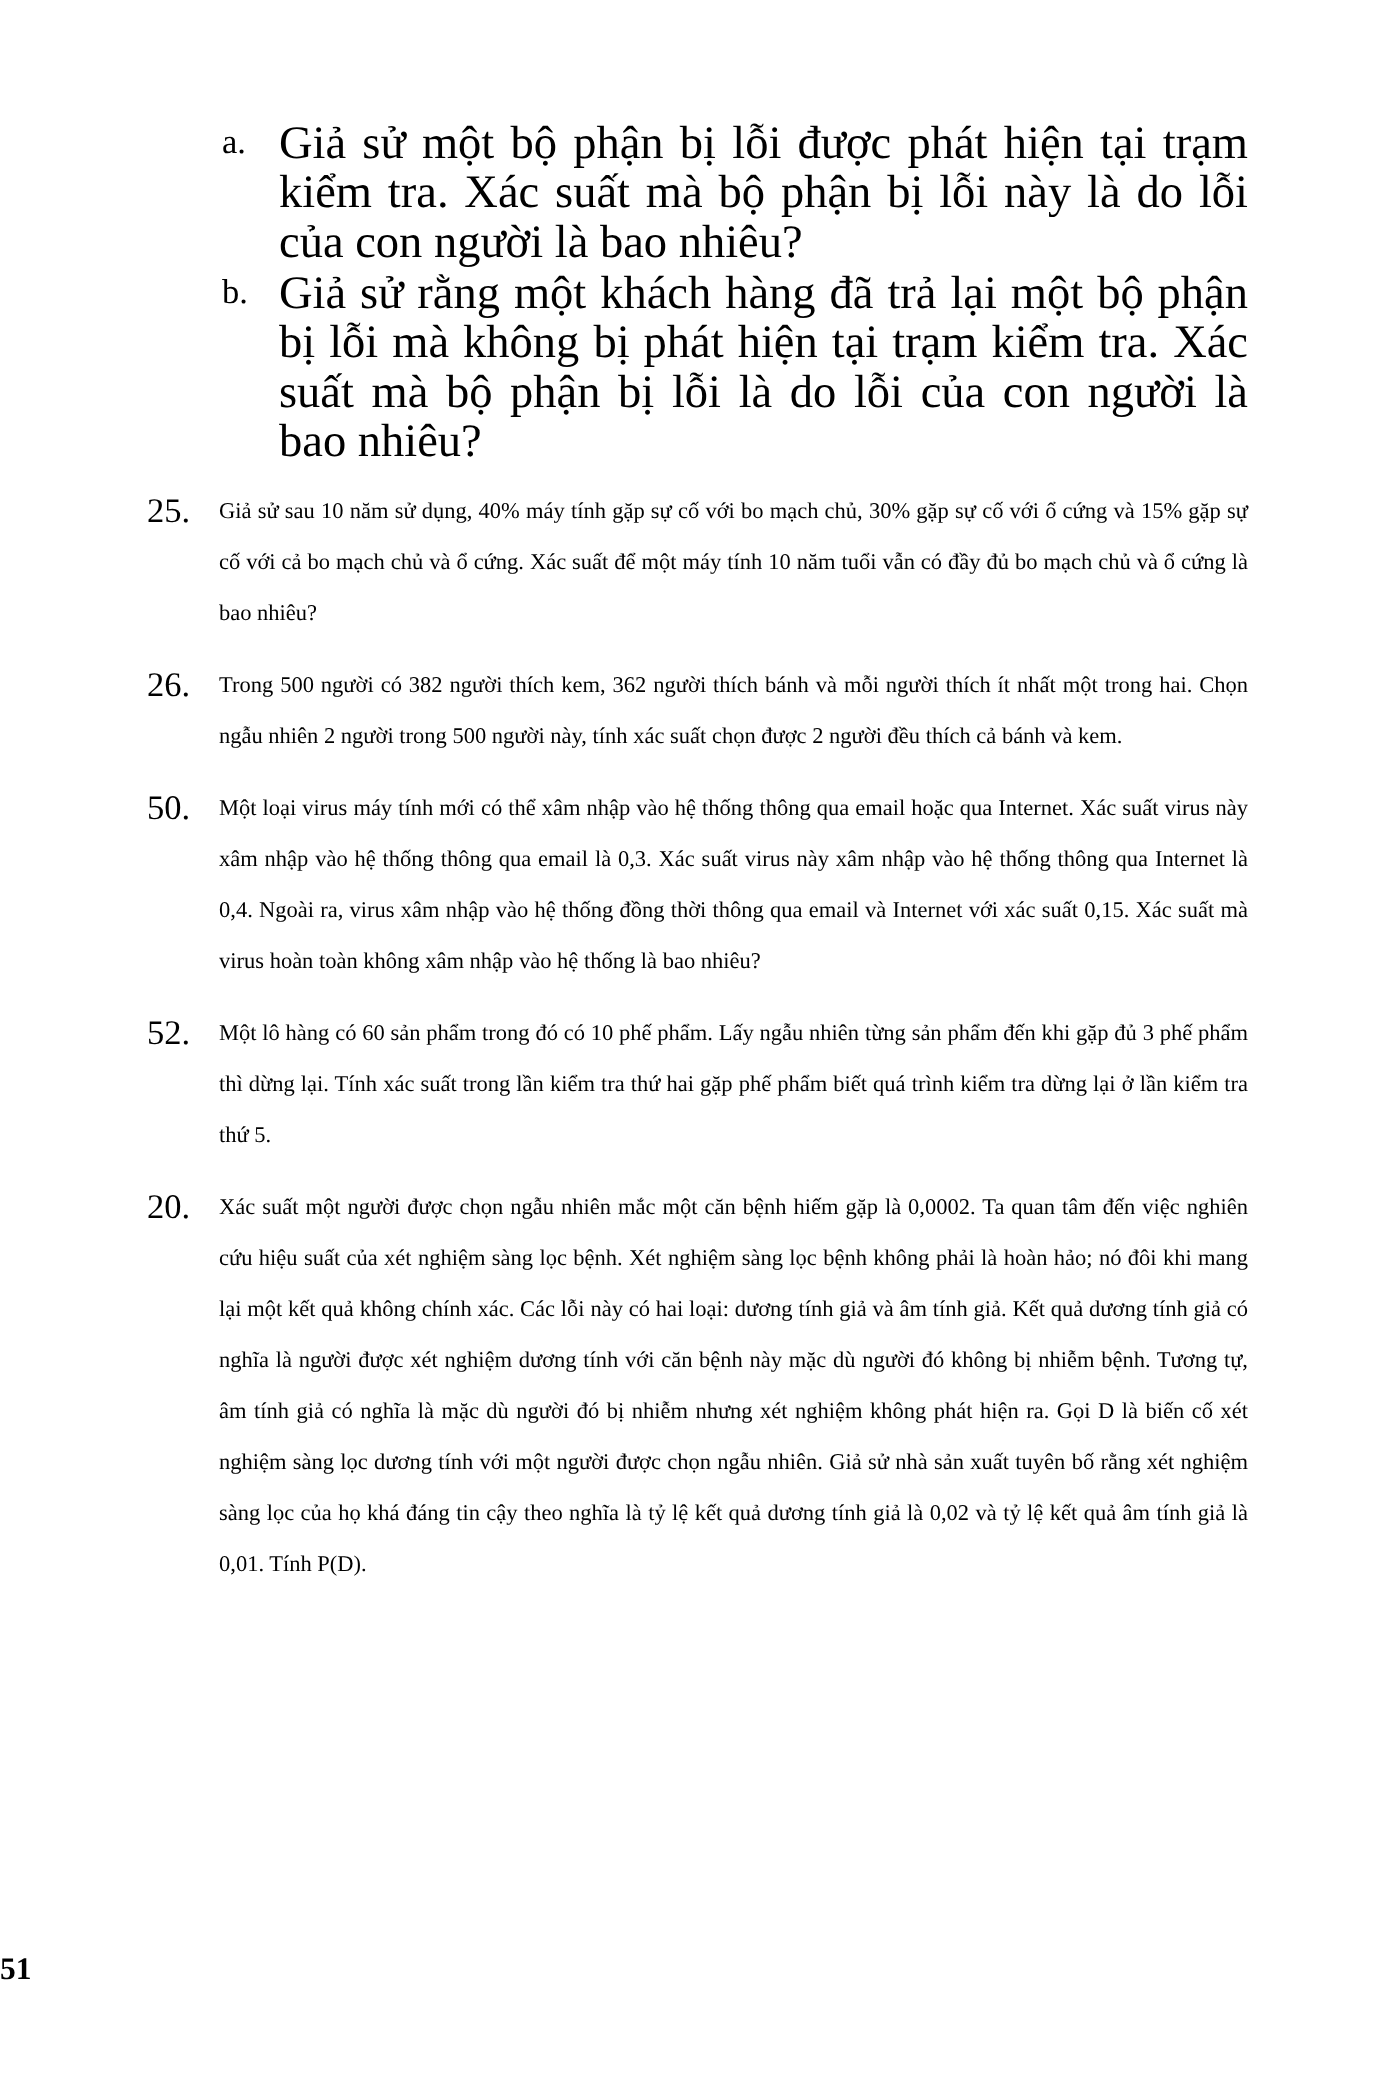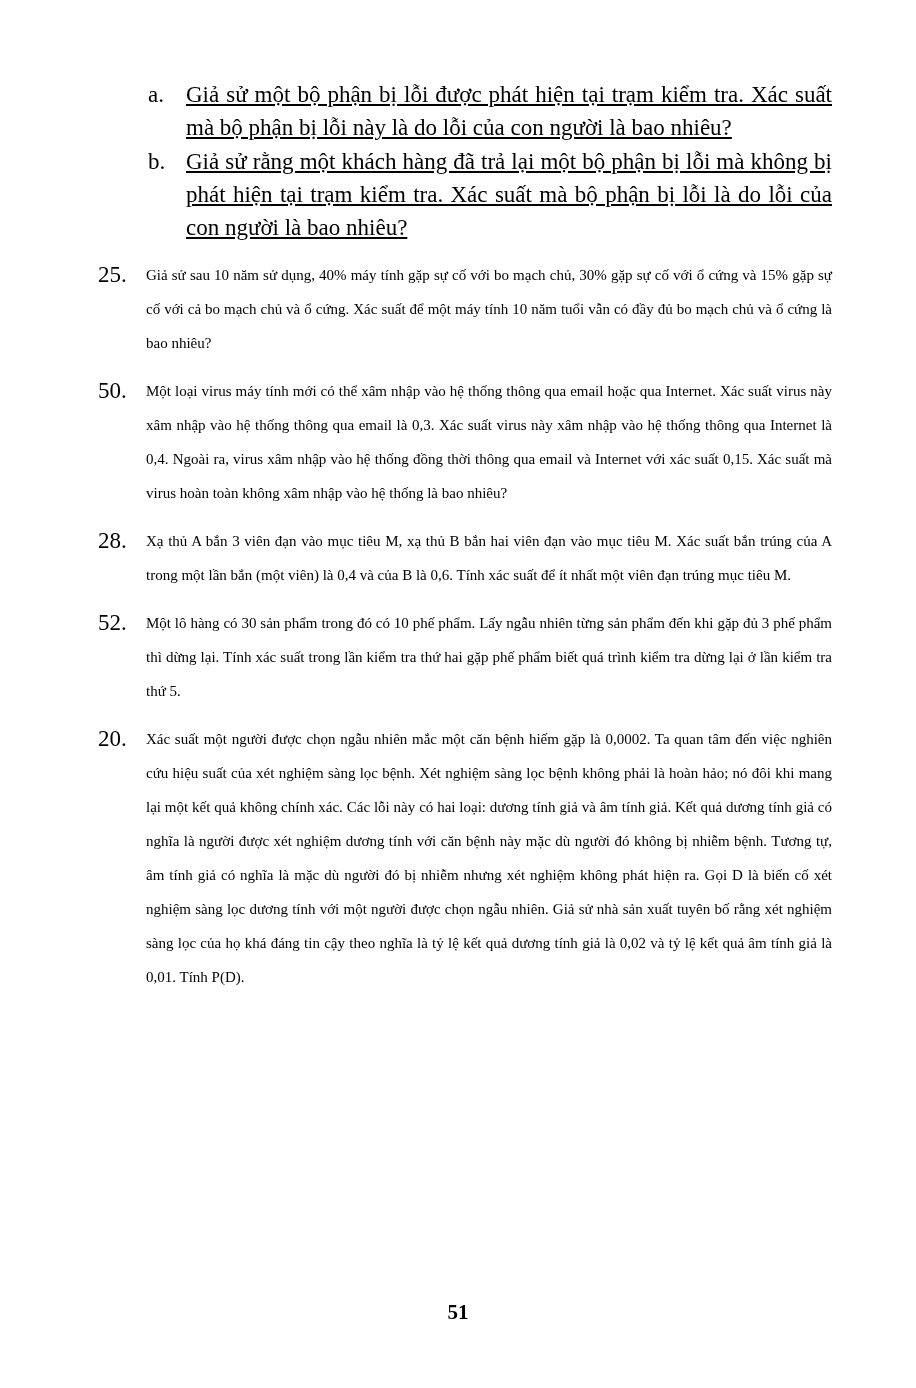--- a/index.html
+++ b/index.html
@@ -43,26 +43,25 @@
   .sub-marker {
     width: 38px;
     flex: 0 0 38px;
     margin-left: 50px;
     font-size: 23px;
     line-height: 33px;
     text-align: left;
   }
   .sub-body {
     flex: 1 1 auto;
-    font-size: 23px;
+    font-size: 31px;
     line-height: 33px;
     text-align: justify;
     text-justify: inter-word;
     hyphens: none;
-    text-decoration: underline;
   }
 
   
   .q-item {
     display: flex;
     align-items: flex-start;
     margin-bottom: 14px;
   }
   .q-number {
     width: 48px;
@@ -80,21 +79,21 @@
     text-justify: inter-word;
     hyphens: none;
   }
 
   
   .page-number {
     position: absolute;
     left: 0;
     top: 1300px;
     width: 916px;
-    text-align: center;
+    text-align: left;
     font-size: 21px;
     font-weight: bold;
     font-family: "Liberation Serif", "DejaVu Serif", serif;
   }
 </style>
 </head>
 <body>
 
 <div class="page">
   <div class="content">
@@ -108,34 +107,34 @@
         <div class="sub-marker">b.</div>
         <div class="sub-body">Giả sử rằng một khách hàng đã trả lại một bộ phận bị lỗi mà không bị phát hiện tại trạm kiểm tra. Xác suất mà bộ phận bị lỗi là do lỗi của con người là bao nhiêu?</div>
       </div>
     </div>
 
     <div class="q-item">
       <div class="q-number">25.</div>
       <div class="q-body">Giả sử sau 10 năm sử dụng, 40% máy tính gặp sự cố với bo mạch chủ, 30% gặp sự cố với ổ cứng và 15% gặp sự cố với cả bo mạch chủ và ổ cứng. Xác suất để một máy tính 10 năm tuổi vẫn có đầy đủ bo mạch chủ và ổ cứng là bao nhiêu?</div>
     </div>
 
+    <div class="q-item">
+      <div class="q-number">26.</div>
+      <div class="q-body">Trong 500 người có 382 người thích kem, 362 người thích bánh và mỗi người thích ít nhất một trong hai. Chọn ngẫu nhiên 2 người trong 500 người này, tính xác suất chọn được 2 người đều thích cả bánh và kem.</div>
+    </div>
 
     <div class="q-item">
       <div class="q-number">50.</div>
       <div class="q-body">Một loại virus máy tính mới có thể xâm nhập vào hệ thống thông qua email hoặc qua Internet. Xác suất virus này xâm nhập vào hệ thống thông qua email là 0,3. Xác suất virus này xâm nhập vào hệ thống thông qua Internet là 0,4. Ngoài ra, virus xâm nhập vào hệ thống đồng thời thông qua email và Internet với xác suất 0,15. Xác suất mà virus hoàn toàn không xâm nhập vào hệ thống là bao nhiêu?</div>
     </div>
 
-    <div class="q-item">
-      <div class="q-number">28.</div>
-      <div class="q-body">Xạ thủ A bắn 3 viên đạn vào mục tiêu M, xạ thủ B bắn hai viên đạn vào mục tiêu M. Xác suất bắn trúng của A trong một lần bắn (một viên) là 0,4 và của B là 0,6. Tính xác suất để ít nhất một viên đạn trúng mục tiêu M.</div>
-    </div>
 
     <div class="q-item">
       <div class="q-number">52.</div>
-      <div class="q-body">Một lô hàng có 30 sản phẩm trong đó có 10 phế phẩm. Lấy ngẫu nhiên từng sản phẩm đến khi gặp đủ 3 phế phẩm thì dừng lại. Tính xác suất trong lần kiểm tra thứ hai gặp phế phẩm biết quá trình kiểm tra dừng lại ở lần kiểm tra thứ 5.</div>
+      <div class="q-body">Một lô hàng có 60 sản phẩm trong đó có 10 phế phẩm. Lấy ngẫu nhiên từng sản phẩm đến khi gặp đủ 3 phế phẩm thì dừng lại. Tính xác suất trong lần kiểm tra thứ hai gặp phế phẩm biết quá trình kiểm tra dừng lại ở lần kiểm tra thứ 5.</div>
     </div>
 
     <div class="q-item">
       <div class="q-number">20.</div>
       <div class="q-body">Xác suất một người được chọn ngẫu nhiên mắc một căn bệnh hiếm gặp là 0,0002. Ta quan tâm đến việc nghiên cứu hiệu suất của xét nghiệm sàng lọc bệnh. Xét nghiệm sàng lọc bệnh không phải là hoàn hảo; nó đôi khi mang lại một kết quả không chính xác. Các lỗi này có hai loại: dương tính giả và âm tính giả. Kết quả dương tính giả có nghĩa là người được xét nghiệm dương tính với căn bệnh này mặc dù người đó không bị nhiễm bệnh. Tương tự, âm tính giả có nghĩa là mặc dù người đó bị nhiễm nhưng xét nghiệm không phát hiện ra. Gọi D là biến cố xét nghiệm sàng lọc dương tính với một người được chọn ngẫu nhiên. Giả sử nhà sản xuất tuyên bố rằng xét nghiệm sàng lọc của họ khá đáng tin cậy theo nghĩa là tỷ lệ kết quả dương tính giả là 0,02 và tỷ lệ kết quả âm tính giả là 0,01. Tính P(D).</div>
     </div>
 
   </div>
 
   <div class="page-number">51</div>

